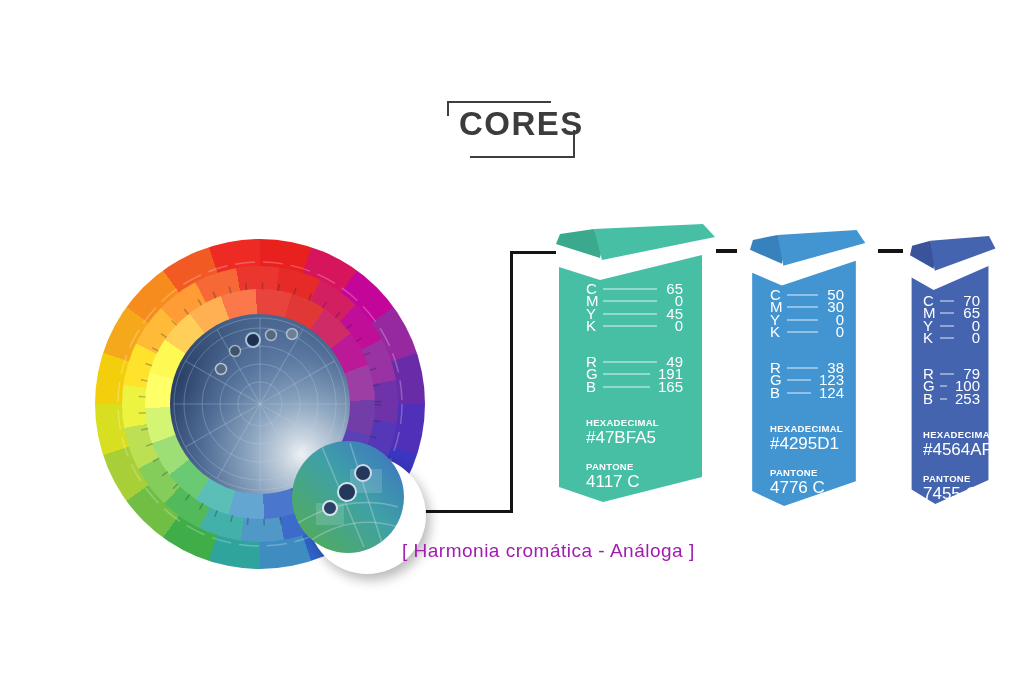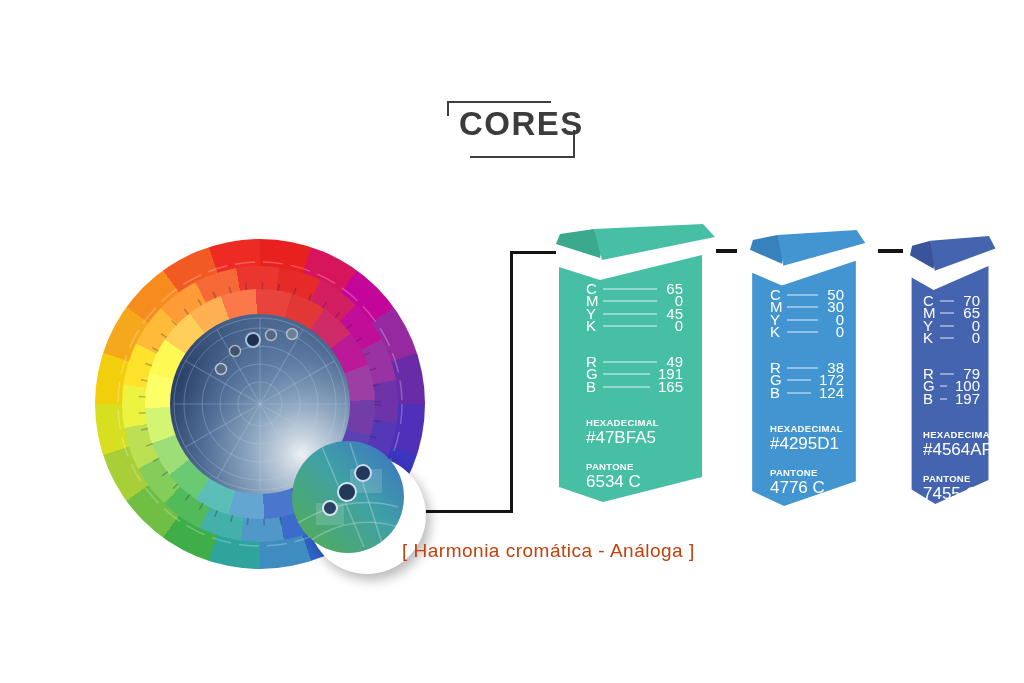--- a/index.html
+++ b/index.html
@@ -8,21 +8,21 @@
 
   
   .bracket-top{position:absolute;left:447px;top:101px;width:102px;height:13px;
     border-top:2.5px solid #3e3e3e;border-left:2.5px solid #3e3e3e;}
   .bracket-bottom{position:absolute;left:470px;top:130px;width:103px;height:26px;
     border-bottom:2.5px solid #3e3e3e;border-right:2.5px solid #3e3e3e;}
   .page-title{position:absolute;left:459px;top:105px;font-size:33px;font-weight:700;
     color:#3c3c3c;letter-spacing:1.5px;}
 
   
-  .caption{position:absolute;left:402px;top:540px;font-size:19px;color:#c2410c;
+  .caption{position:absolute;left:402px;top:540px;font-size:19px;color:#a21caf;
     letter-spacing:0.5px;font-weight:300;}
 
   
   .line{position:absolute;background:#141414;}
   .conn-h1{left:402px;top:510px;width:111px;height:3px;}
   .conn-v{left:510px;top:251px;width:3px;height:262px;}
   .conn-h2{left:510px;top:251px;width:46px;height:3px;}
   .dash1{left:716px;top:249px;width:21px;height:4px;}
   .dash2{left:878px;top:249px;width:25px;height:4px;}
 
@@ -188,21 +188,21 @@
           <span class="val">191</span>
         </div>
       <div class="crow">
           <span class="lbl">B</span>
           <span class="rule"></span>
           <span class="val">165</span>
         </div>
       <div class="meta-label">HEXADECIMAL</div>
       <div class="meta-value">#47BFA5</div>
       <div class="meta-label p2">PANTONE</div>
-      <div class="meta-value">6534 C</div>
+      <div class="meta-value">4117 C</div>
     </div>
   </div>
 
   <div class="swatch sw2">
     <svg viewBox="0 0 160 280" preserveAspectRatio="none">
       <polygon points="4,10 38,5 46,24 44,34 0,20" fill="#3781BD"></polygon>
       <polygon points="38,5 147,0 159,13 46,36" fill="#4295D1"></polygon>
       <polygon points="3,43 44,56 146,31 146,253 47,278 3,263" fill="#4295D1"></polygon>
     </svg>
     <div class="rows">
@@ -228,21 +228,21 @@
         </div>
       <div class="blk-gap"></div>
       <div class="crow">
           <span class="lbl">R</span>
           <span class="rule"></span>
           <span class="val">38</span>
         </div>
       <div class="crow">
           <span class="lbl">G</span>
           <span class="rule"></span>
-          <span class="val">172</span>
+          <span class="val">123</span>
         </div>
       <div class="crow">
           <span class="lbl">B</span>
           <span class="rule"></span>
           <span class="val">124</span>
         </div>
       <div class="meta-label">HEXADECIMAL</div>
       <div class="meta-value">#4295D1</div>
       <div class="meta-label p2">PANTONE</div>
       <div class="meta-value">4776 C</div>
@@ -283,21 +283,21 @@
           <span class="val">79</span>
         </div>
       <div class="crow">
           <span class="lbl">G</span>
           <span class="rule"></span>
           <span class="val">100</span>
         </div>
       <div class="crow">
           <span class="lbl">B</span>
           <span class="rule"></span>
-          <span class="val">197</span>
+          <span class="val">253</span>
         </div>
       <div class="meta-label">HEXADECIMAL</div>
       <div class="meta-value">#4564AF</div>
       <div class="meta-label p2">PANTONE</div>
       <div class="meta-value">7455 C</div>
     </div>
   </div>
 
   <div class="caption">[ Harmonia cromática - Análoga ]</div>
 

